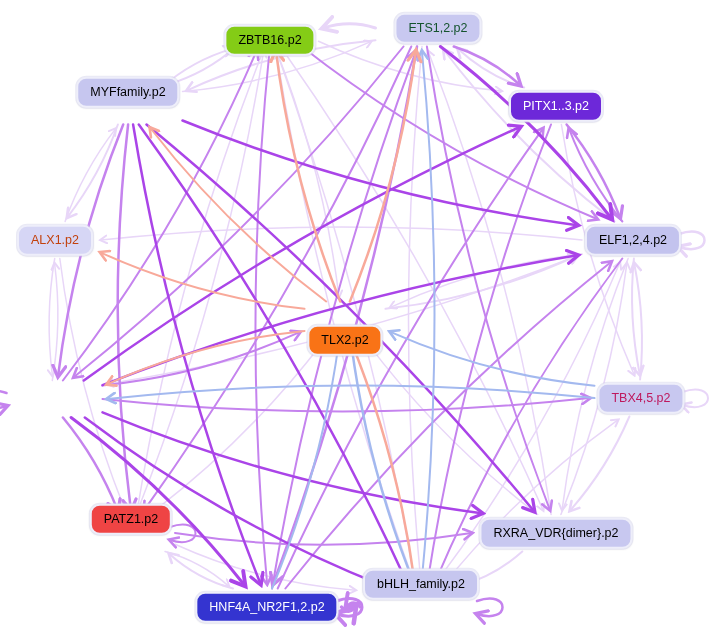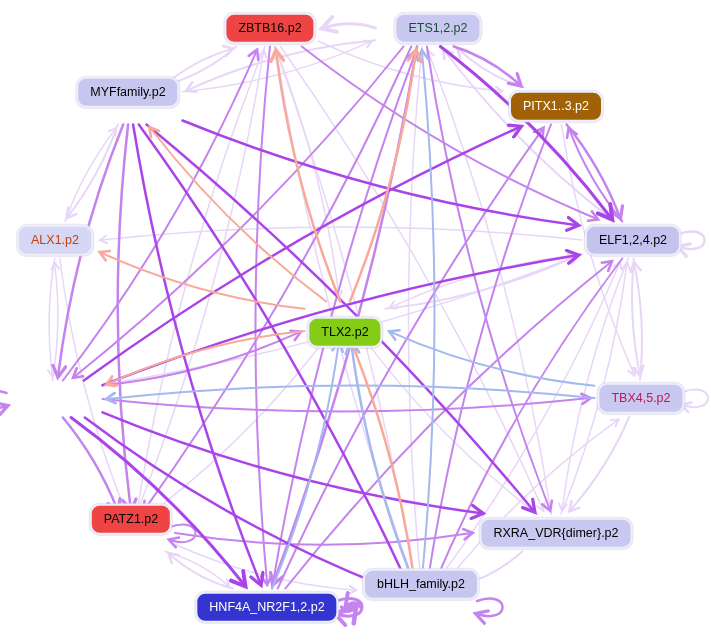--- a/index.html
+++ b/index.html
@@ -131,25 +131,25 @@
       <path d="M 421.0 588.5 Q 447.5 320.0 422.0 51.5" fill="none" stroke="#a3b9ef" stroke-width="2" stroke-linecap="round" marker-end="url(#arr-blu)"></path>
       <path d="M 594.5 398.1 Q 351.0 372.5 107.5 398.9" fill="none" stroke="#a3b9ef" stroke-width="2" stroke-linecap="round" marker-end="url(#arr-blu)"></path>
       <path d="M 340.2 301.5 Q 292.1 180.5 276.0 51.3" fill="none" stroke="#f8a99a" stroke-width="2.5" stroke-linecap="round" marker-end="url(#arr-sal)"></path>
       <path d="M 349.9 301.5 Q 398.9 180.7 415.8 51.3" fill="none" stroke="#f8a99a" stroke-width="2.5" stroke-linecap="round" marker-end="url(#arr-sal)"></path>
       <path d="M 326.2 301.5 Q 226.5 226.7 150.3 128.0" fill="none" stroke="#f8a99a" stroke-width="2" stroke-linecap="round" marker-end="url(#arr-sal)"></path>
       <path d="M 304.5 308.8 Q 198.3 296.7 100.8 252.6" fill="none" stroke="#f8a99a" stroke-width="2" stroke-linecap="round" marker-end="url(#arr-sal)"></path>
       <path d="M 304.5 330.9 Q 201.6 341.4 107.3 384.1" fill="none" stroke="#f8a99a" stroke-width="2" stroke-linecap="round" marker-end="url(#arr-sal)"></path>
       <path d="M 349.9 338.5 Q 398.1 456.9 414.8 583.7" fill="none" stroke="#f8a99a" stroke-width="2.5" stroke-linecap="round" marker-end="url(#arr-sal)"></path>
     </svg>
 
-  <div class="node" style="left: 270px; top: 28px; background: #ef4444; color: rgb(0, 0, 0);"><span>ZBTB16.p2</span></div>
+  <div class="node" style="left: 270px; top: 40px; background: #84cc16; color: rgb(0, 0, 0);"><span>ZBTB16.p2</span></div>
   <div class="node" style="left: 438px; top: 28px; background: rgb(200, 200, 240); color: #14532d;"><span>ETS1,2.p2</span></div>
   <div class="node" style="left: 128px; top: 92px; background: rgb(198, 198, 239); color: rgb(0, 0, 0);"><span>MYFfamily.p2</span></div>
-  <div class="node" style="left: 556px; top: 106px; background: #a16207; color: rgb(255, 255, 255);"><span>PITX1..3.p2</span></div>
+  <div class="node" style="left: 556px; top: 106px; background: #6d28d9; color: rgb(255, 255, 255);"><span>PITX1..3.p2</span></div>
   <div class="node" style="left: 55px; top: 240px; background: rgb(214, 214, 245); color: #c2410c;"><span>ALX1.p2</span></div>
   <div class="node" style="left: 633px; top: 240px; background: rgb(195, 195, 238); color: rgb(0, 0, 0);"><span>ELF1,2,4.p2</span></div>
-  <div class="node" style="left: 345px; top: 332px; background: #84cc16; color: rgb(0, 0, 0);"><span>TLX2.p2</span></div>
+  <div class="node" style="left: 345px; top: 340px; background: #f97316; color: rgb(0, 0, 0);"><span>TLX2.p2</span></div>
   <div class="node" style="left: 641px; top: 398px; background: rgb(200, 200, 240); color: #be185d;"><span>TBX4,5.p2</span></div>
   <div class="node" style="left: 131px; top: 519px; background: #ef4444; color: rgb(0, 0, 0);"><span>PATZ1.p2</span></div>
   <div class="node" style="left: 556px; top: 533px; background: rgb(200, 200, 240); color: rgb(0, 0, 0);"><span>RXRA_VDR{dimer}.p2</span></div>
   <div class="node" style="left: 267px; top: 607px; background: rgb(52, 52, 208); color: rgb(255, 255, 255);"><span>HNF4A_NR2F1,2.p2</span></div>
   <div class="node" style="left: 421px; top: 584px; background: rgb(198, 198, 239); color: rgb(0, 0, 0);"><span>bHLH_family.p2</span></div>
 </div>
 
 </body></html>

